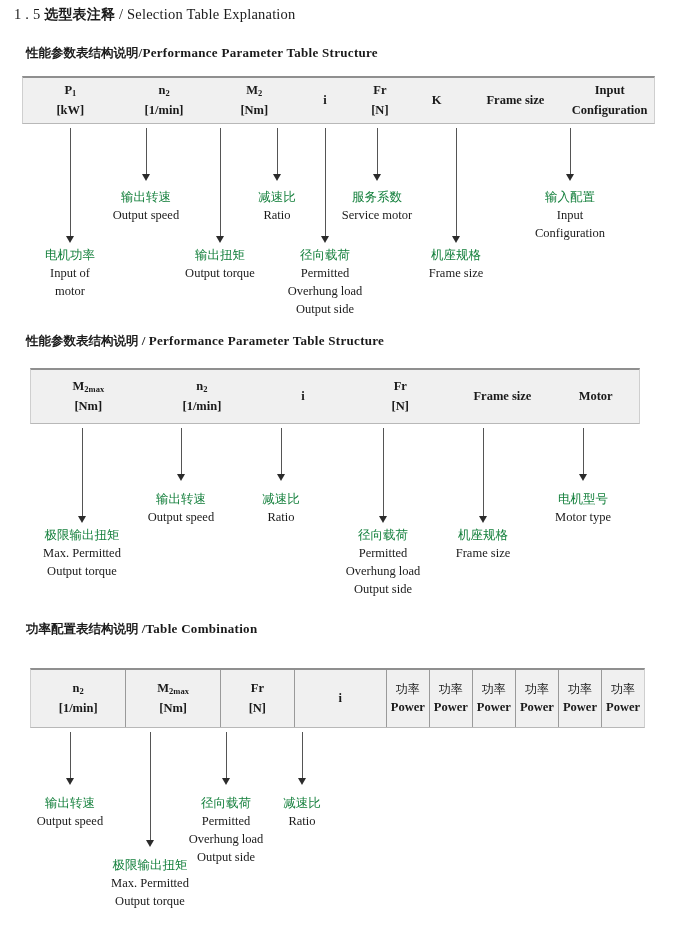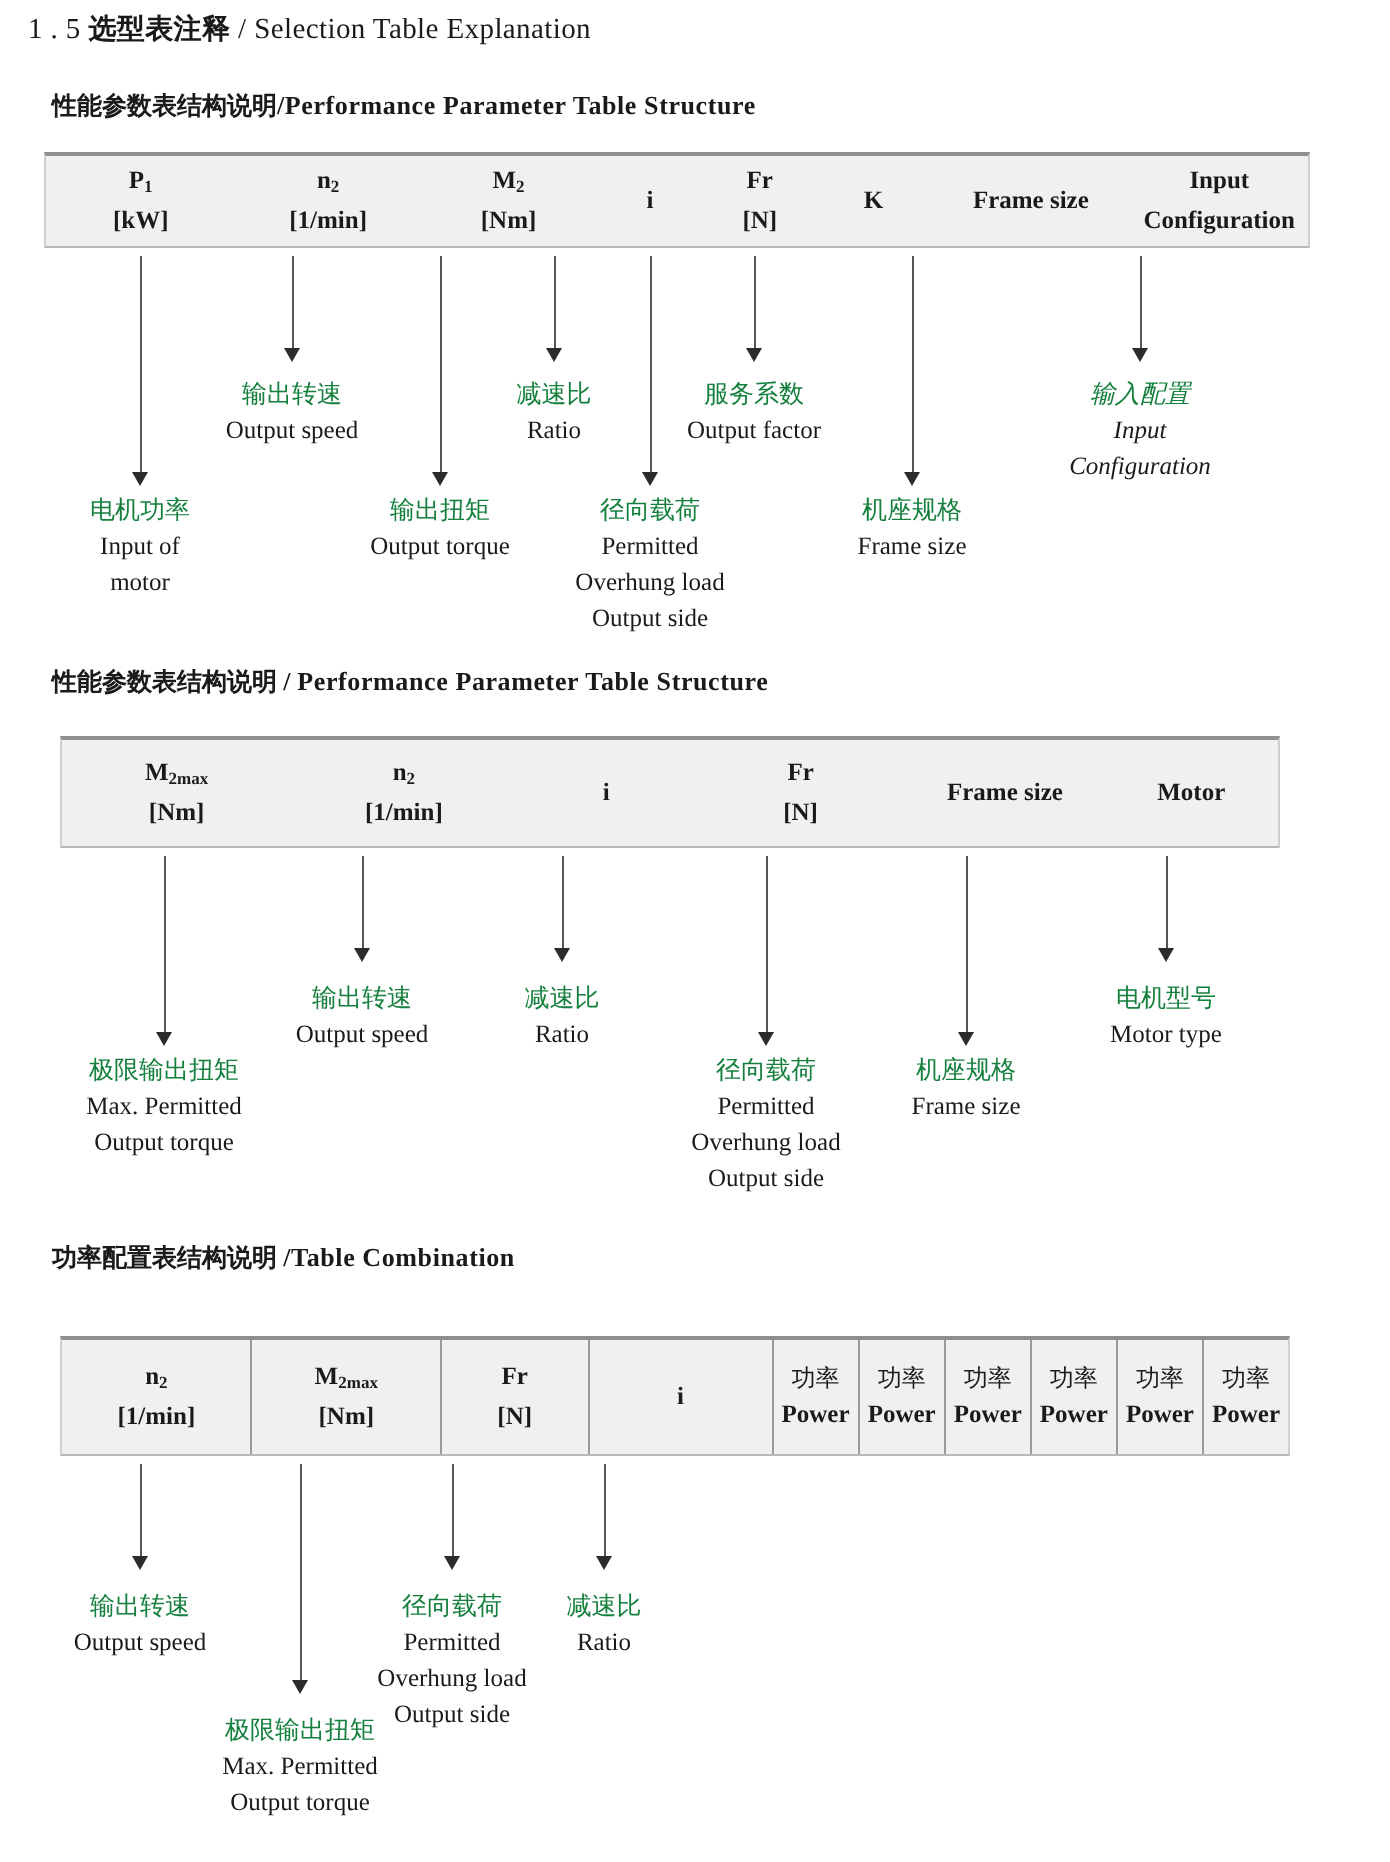--- a/index.html
+++ b/index.html
@@ -221,27 +221,27 @@
   <span class="en">Ratio</span>
 </div>
 <div class="anno" style="left:325px; top:246px; transform:translateX(-50%);">
   <span class="cn">径向载荷</span>
   <span class="en">Permitted</span>
   <span class="en">Overhung load</span>
   <span class="en">Output side</span>
 </div>
 <div class="anno" style="left:377px; top:188px; transform:translateX(-50%);">
   <span class="cn">服务系数</span>
-  <span class="en">Output factor</span>
+  <span class="en">Service motor</span>
 </div>
 <div class="anno" style="left:456px; top:246px; transform:translateX(-50%);">
   <span class="cn">机座规格</span>
   <span class="en">Frame size</span>
 </div>
-<div class="anno" style="left:570px; top:188px; transform:translateX(-50%);font-style:italic;">
+<div class="anno" style="left:570px; top:188px; transform:translateX(-50%);">
   <span class="cn">输入配置</span>
   <span class="en">Input</span>
   <span class="en">Configuration</span>
 </div>
 
 <div class="abs sec-heading" style="left:26px; top:333px;">
   <span class="cn">性能参数表结构说明</span>&nbsp;<span class="en">/</span>&nbsp;<span class="en">Performance Parameter Table Structure</span>
 </div>
 
 <div class="abs tbl" id="tbl-2" style="left:30px; top:368px; width:610px; height:56px;">

